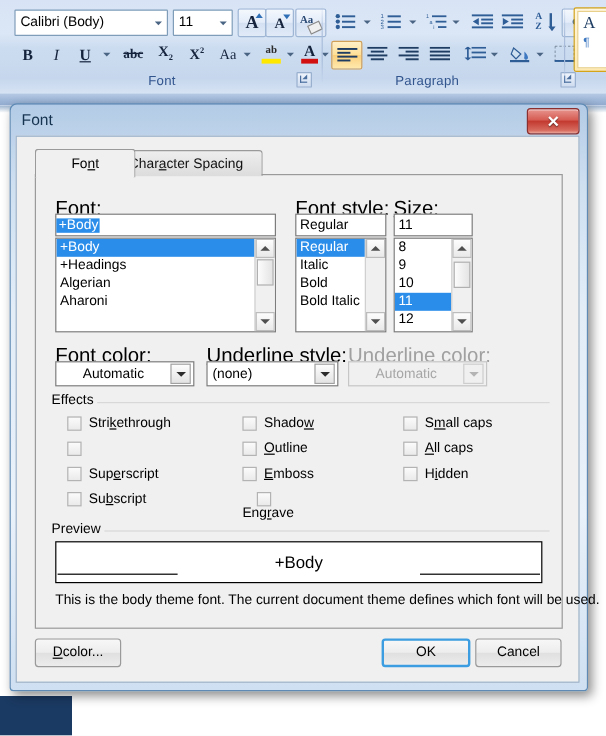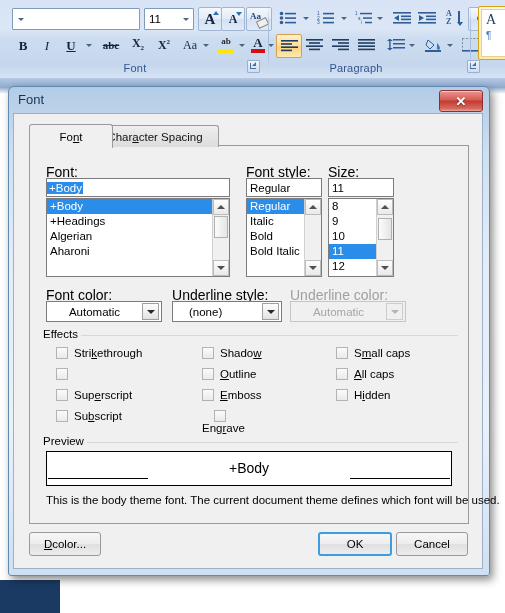--- a/index.html
+++ b/index.html
@@ -120,21 +120,21 @@
   .tabpage{
     position:absolute;left:15px;top:31px;width:438px;height:377px;
     background:#f0f0f0;border:1px solid #9a9a9a;
   }
   .u{text-decoration:underline;}
 
   
   .secLbl{position:absolute;font-size:11.5px;color:#000;background:#f0f0f0;padding:0 3px;z-index:2;}
   .secFrame{position:absolute;border-top:1px solid #d8d8d8;}
 
-  .fieldlabel{position:absolute;font-size:14px;color:#000;}
+  .fieldlabel{position:absolute;font-size:17px;color:#000;}
   .fieldlabel.dis{color:#a0a0a0;}
 
   .tbox{
     position:absolute;background:#fff;border:1px solid #7c7c7c;
     font-size:11.5px;color:#000;display:flex;align-items:center;box-sizing:border-box;
   }
   .tbox .v{padding-left:3px;}
   .tbox .sel{background:#2a8dea;color:#fff;padding:0 1px 0 2px;}
 
   .listbox{
@@ -228,20 +228,21 @@
   <div class="docshadow"></div>
   <div class="taskstrip"></div>
 
   <div class="ribbon">
     <div class="rib-strip"></div>
     <div class="rib-bottom"></div>
 
     <div class="group" style="left:6px;width:258px;">
 
       <div class="rib-combo" style="left:6px;top:6px;width:126px;">
+        <div class="txt">Calibri (Body)</div>
         <div class="arw">
             <div class="caret sm"></div>
           </div>
       </div>
 
       <div class="rib-combo" style="left:138px;top:6px;width:48px;">
         <div class="txt">11</div>
         <div class="arw">
             <div class="caret sm"></div>
           </div>
@@ -555,21 +556,21 @@
         <div class="fieldlabel" style="left:16px;top:141px;"><span>Font </span><span class="u">c</span><span>olor:</span></div>
         <div class="fieldlabel" style="left:142px;top:141px;"><span class="u">U</span><span>nderline style:</span></div>
         <div class="fieldlabel dis" style="left:260px;top:141px;"><span>Underline color:</span></div>
 
         <div class="dcombo" style="left:16px;top:155px;width:116px;">
           <div class="val">Automatic</div>
           <div class="btn">
               <div class="tri-dn"></div>
             </div>
         </div>
-        <div class="dcombo" style="left:142px;top:155px;width:110px;padding-left:12px;">
+        <div class="dcombo" style="left:142px;top:155px;width:110px;">
           <div class="val left">(none)</div>
           <div class="btn">
               <div class="tri-dn"></div>
             </div>
         </div>
         <div class="dcombo dis" style="left:260px;top:155px;width:116px;">
           <div class="val">Automatic</div>
           <div class="btn">
               <div class="tri-dn dis"></div>
             </div>

